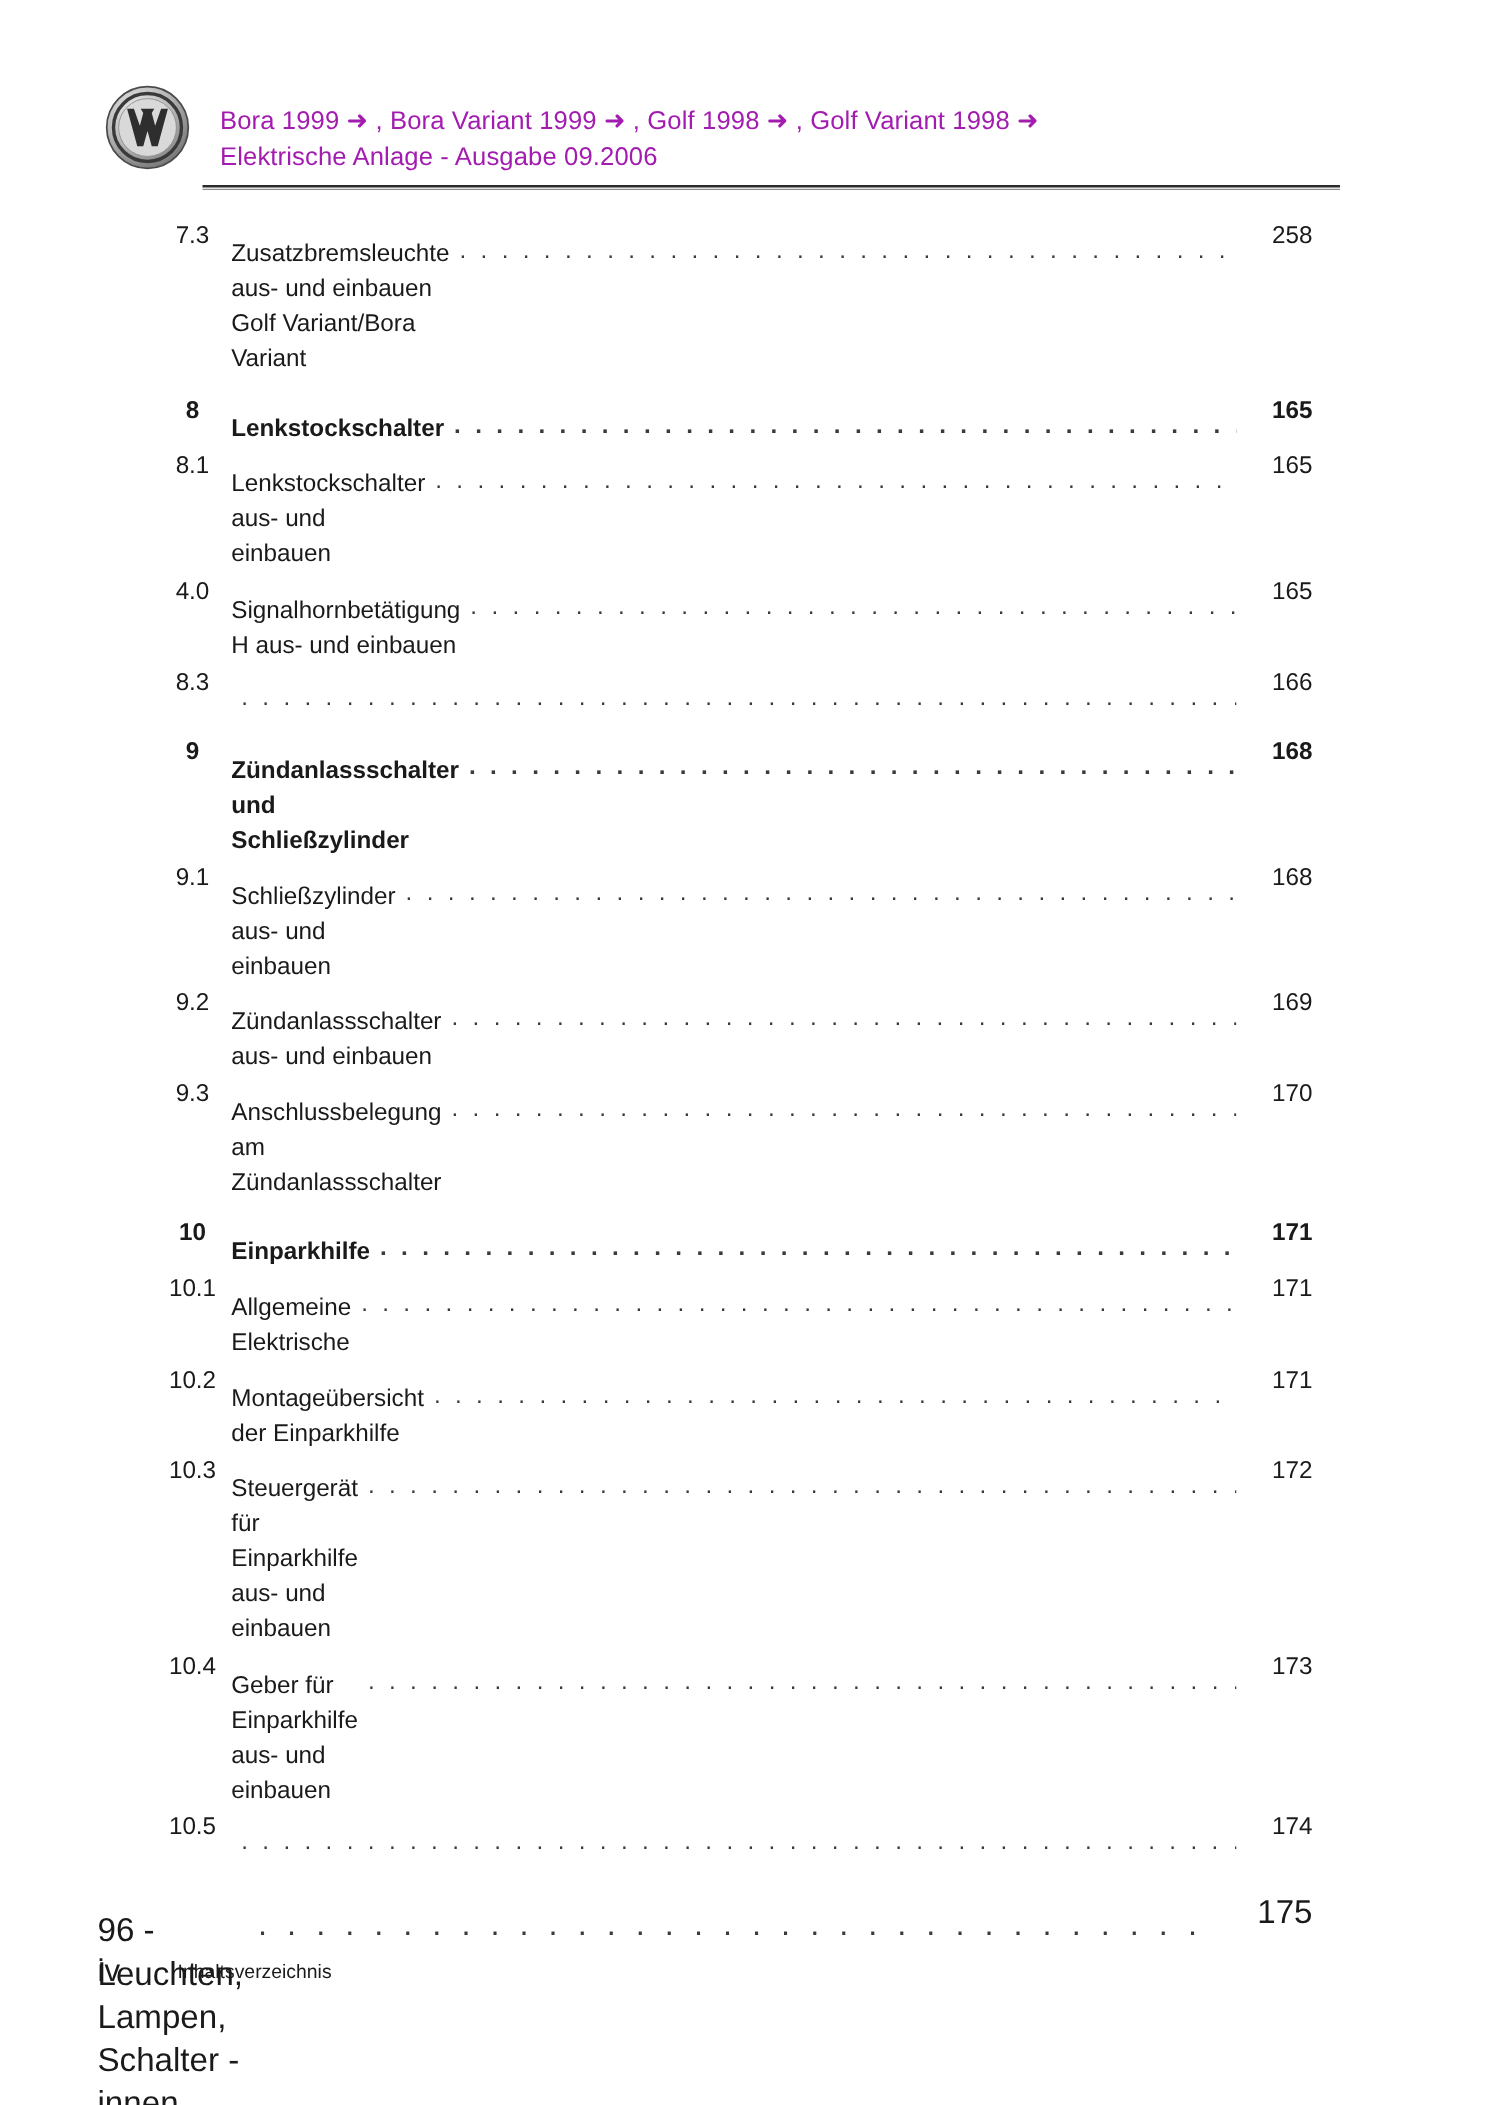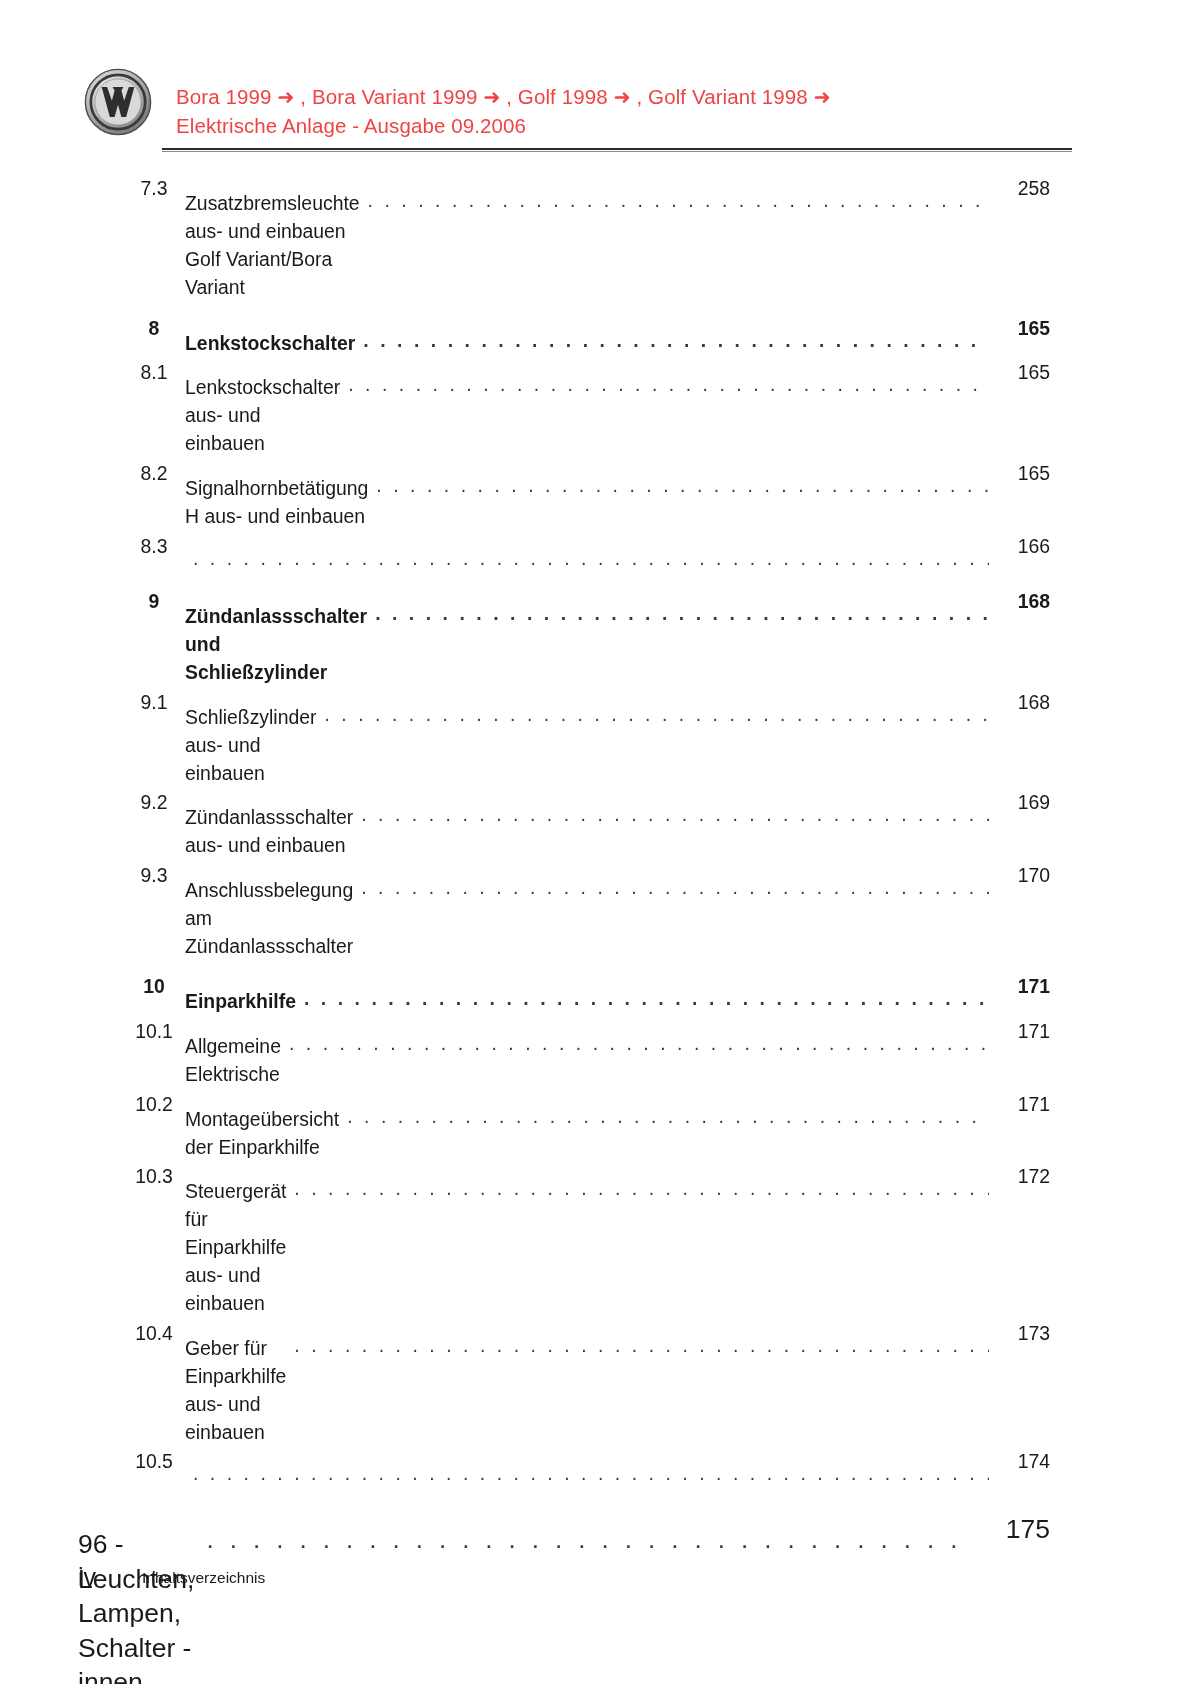--- a/index.html
+++ b/index.html
@@ -35,21 +35,21 @@
   }
   .header-text {
     margin-left: 24px;
     margin-top: 26px;
     line-height: 1.42;
   }
   .header-line {
     font-size: 20.5px;
     letter-spacing: 0.1px;
     white-space: nowrap;
-    color: #ef4444;
+    color: #a21caf;
   }
   .header-rule {
     border: 0;
     border-top: 2.2px solid #2b2b2b;
     margin: 2px 0 0 84px;
     width: 910px;
   }
   .header-rule2 {
     border: 0;
     border-top: 1px solid #8a8a8a;
@@ -201,21 +201,21 @@
         <div class="num">8.1</div>
         <div class="body">
           <div class="leader-wrap">
             <span class="title-text">Lenkstockschalter aus- und einbauen</span>
             <span class="lead">. . . . . . . . . . . . . . . . . . . . . . . . . . . . . . . . . . . . . . . . . . . . . . . . . . . . . . . . . . . . . . . . . . . . . . . . . . . . . . . . . . . . . . . . . . . . . . . . . . . . . . . . . . . . . . . . . . . . . . . . . . . . . . . . . . . . . . . . . . . . . . . . . . . . . . . . . . . . . . . . . . . . . . . . . . . . . . . . . . . . . . . . . . . . . . . . . . . . . . . . . . . . . . . . . . . . . . . . . . . . . . . . . . . . . . . . . . . . . . . . . . . . . . . . . . . . . . . . . . . . </span>
           </div>
         </div>
         <div class="pg">165</div>
       </div>
       <div class="row lvl2">
-        <div class="num">8.2</div>
+        <div class="num">4.0</div>
         <div class="body">
           <div class="leader-wrap">
             <span class="title-text">Signalhornbetätigung H aus- und einbauen</span>
             <span class="lead">. . . . . . . . . . . . . . . . . . . . . . . . . . . . . . . . . . . . . . . . . . . . . . . . . . . . . . . . . . . . . . . . . . . . . . . . . . . . . . . . . . . . . . . . . . . . . . . . . . . . . . . . . . . . . . . . . . . . . . . . . . . . . . . . . . . . . . . . . . . . . . . . . . . . . . . . . . . . . . . . . . . . . . . . . . . . . . . . . . . . . . . . . . . . . . . . . . . . . . . . . . . . . . . . . . . . . . . . . . . . . . . . . . . . . . . . . . . . . . . . . . . . . . . . . . . . . . . . . . . . </span>
           </div>
         </div>
         <div class="pg">165</div>
       </div>
       <div class="row lvl2">
         <div class="num">8.3</div>

